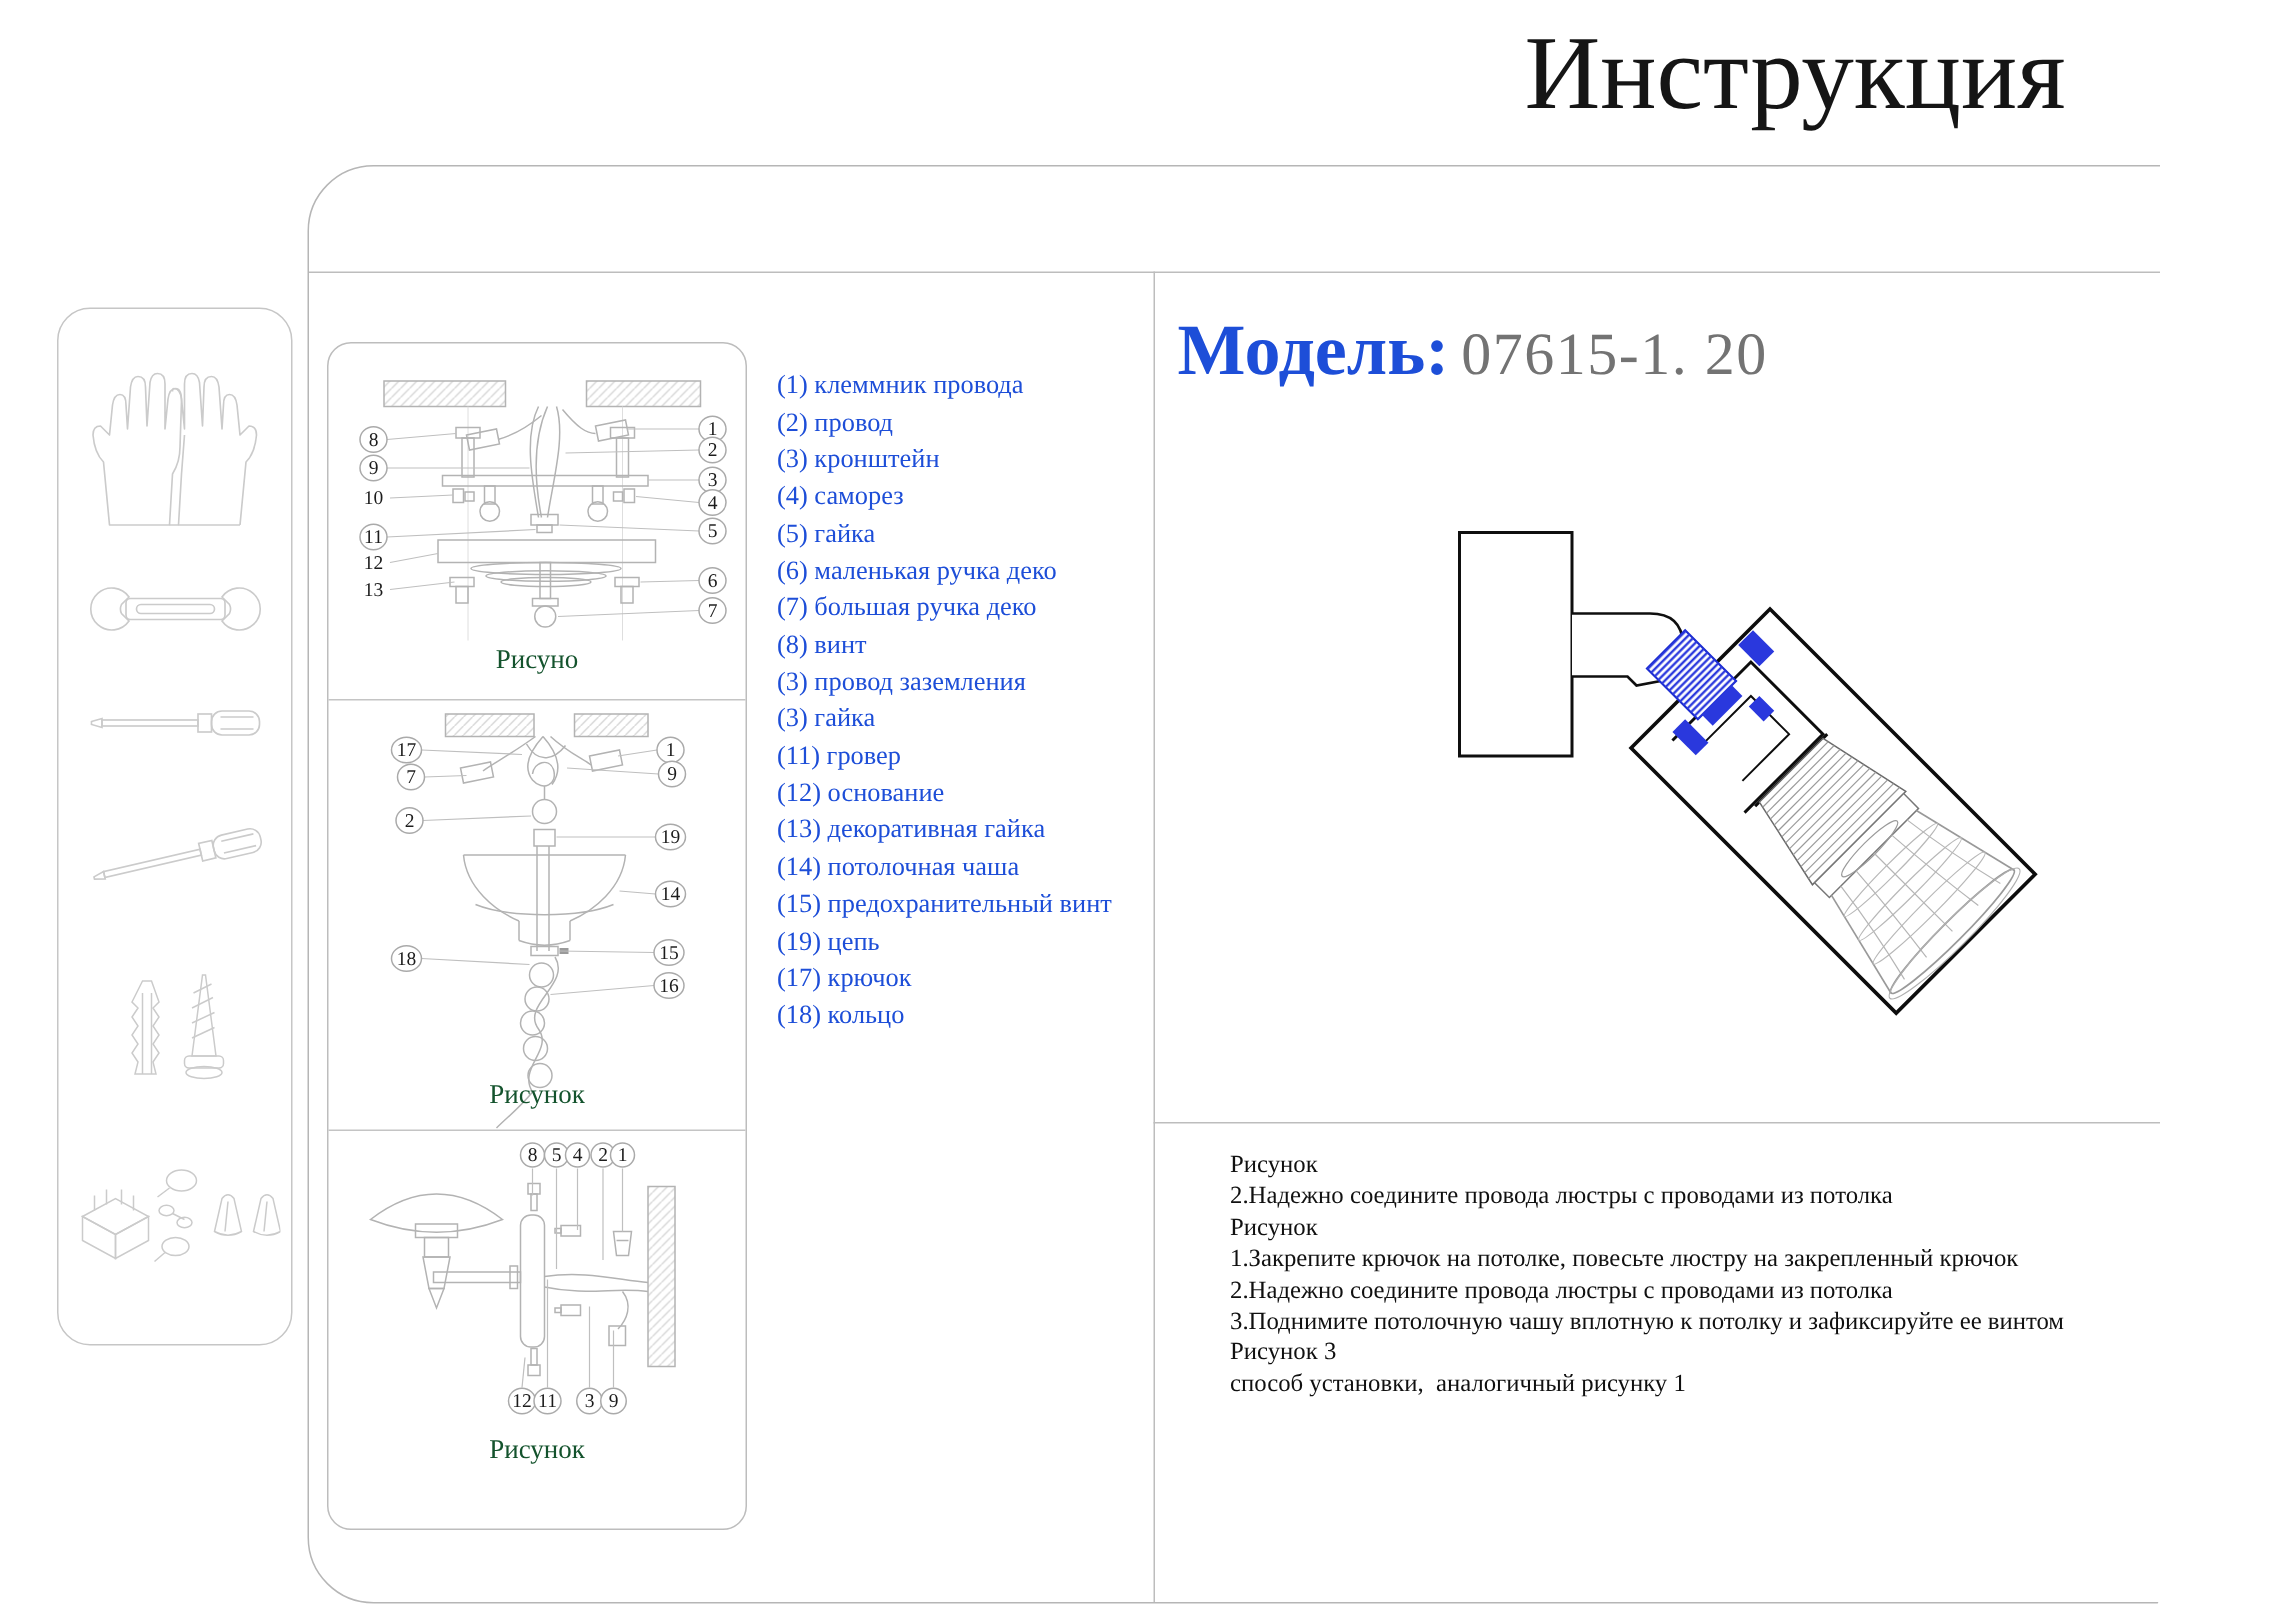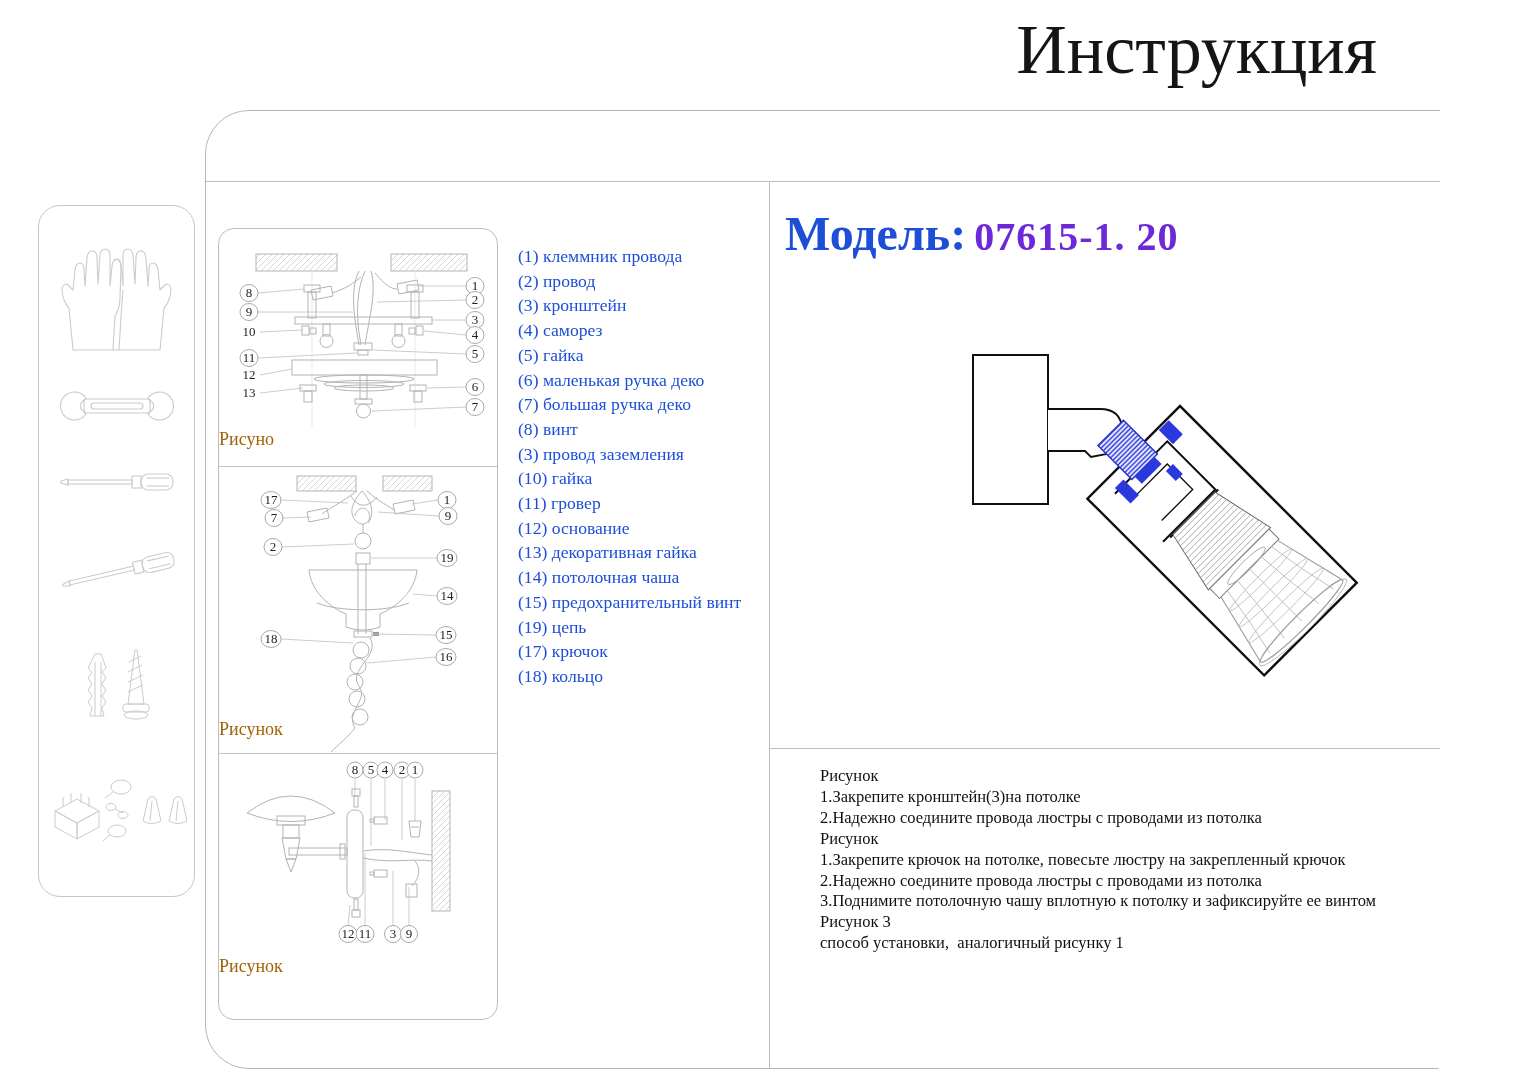--- a/index.html
+++ b/index.html
@@ -16,28 +16,28 @@
   .h-divider2{position:absolute;left:563px;right:0;top:637px;border-top:1px solid #bdbdbd;}
   
   .sidebar{position:absolute;left:38px;top:205px;width:155px;height:690px;
            border:1px solid #c6c6c6;border-radius:22px;}
   .sidebar svg{position:absolute;}
   
   .figures-panel{position:absolute;left:218px;top:228px;width:278px;height:790px;
                  border:1px solid #bdbdbd;border-radius:16px;}
   .fig-sec-line{position:absolute;left:0;right:0;border-top:1px solid #c4c4c4;}
   .fig-svg{position:absolute;left:0;}
-  .fig-caption{position:absolute;left:0;width:278px;text-align:left;font-size:18px;color:#a16207;}
+  .fig-caption{position:absolute;left:0;width:278px;text-align:center;font-size:18px;color:#14532d;}
   .co{font-family:var(--serif);font-size:13px;fill:#1c1c1c;text-anchor:middle;}
   
   .parts-list{position:absolute;left:518px;top:244px;width:238px;font-size:17.6px;line-height:24.7px;color:#1d4ed8;}
   
   .model-line{position:absolute;left:785px;top:206px;white-space:nowrap;}
   .model-label{font-size:48px;font-weight:bold;color:#1d4ed8;}
-  .model-value{font-size:40px;color:#6d28d9;margin-left:8px;letter-spacing:1px;font-weight:bold;}
+  .model-value{font-size:40px;color:#737373;margin-left:8px;letter-spacing:1px;}
   
   .instructions{position:absolute;left:820px;top:766px;width:690px;font-size:16.5px;line-height:20.9px;color:#101010;}
   .instructions div{white-space:pre-wrap;}
   
   .spot-svg{position:absolute;left:950px;top:335px;}
 </style>
 </head>
 <body>
 
 <div class="page">
@@ -361,21 +361,21 @@
   <div class="parts-list">
     <div>(1) клеммник провода</div>
     <div>(2) провод</div>
     <div>(3) кронштейн</div>
     <div>(4) саморез</div>
     <div>(5) гайка</div>
     <div>(6) маленькая ручка деко</div>
     <div>(7) большая ручка деко</div>
     <div>(8) винт</div>
     <div>(3) провод заземления</div>
-    <div>(10) гайка</div>
+    <div>(3) гайка</div>
     <div>(11) гровер</div>
     <div>(12) основание</div>
     <div>(13) декоративная гайка</div>
     <div>(14) потолочная чаша</div>
     <div>(15) предохранительный винт</div>
     <div>(19) цепь</div>
     <div>(17) крючок</div>
     <div>(18) кольцо</div>
   </div>
 
@@ -433,21 +433,20 @@
         <ellipse cx="198" cy="66" rx="4.5" ry="48.3" stroke="#b8b8b8" stroke-width="0.8"></ellipse>
         <ellipse cx="216" cy="66" rx="5" ry="52.6" stroke="#b8b8b8" stroke-width="0.8"></ellipse>
         <ellipse cx="238" cy="66" rx="7" ry="58" stroke="#9a9a9a" stroke-width="1.2"></ellipse>
         <ellipse cx="240" cy="66" rx="9" ry="61" stroke="#b0b0b0" stroke-width="0.8"></ellipse>
       </g>
     </g>
   </svg>
 
   <div class="instructions">
     <div>Рисунок</div>
-    <div>1.Закрепите кронштейн(3)на потолке</div>
     <div>2.Надежно соедините провода люстры с проводами из потолка</div>
     <div>Рисунок</div>
     <div>1.Закрепите крючок на потолке, повесьте люстру на закрепленный крючок</div>
     <div>2.Надежно соедините провода люстры с проводами из потолка</div>
     <div>3.Поднимите потолочную чашу вплотную к потолку и зафиксируйте ее винтом</div>
     <div>Рисунок 3</div>
     <div>способ установки,  аналогичный рисунку 1</div>
   </div>
 
 </div>

